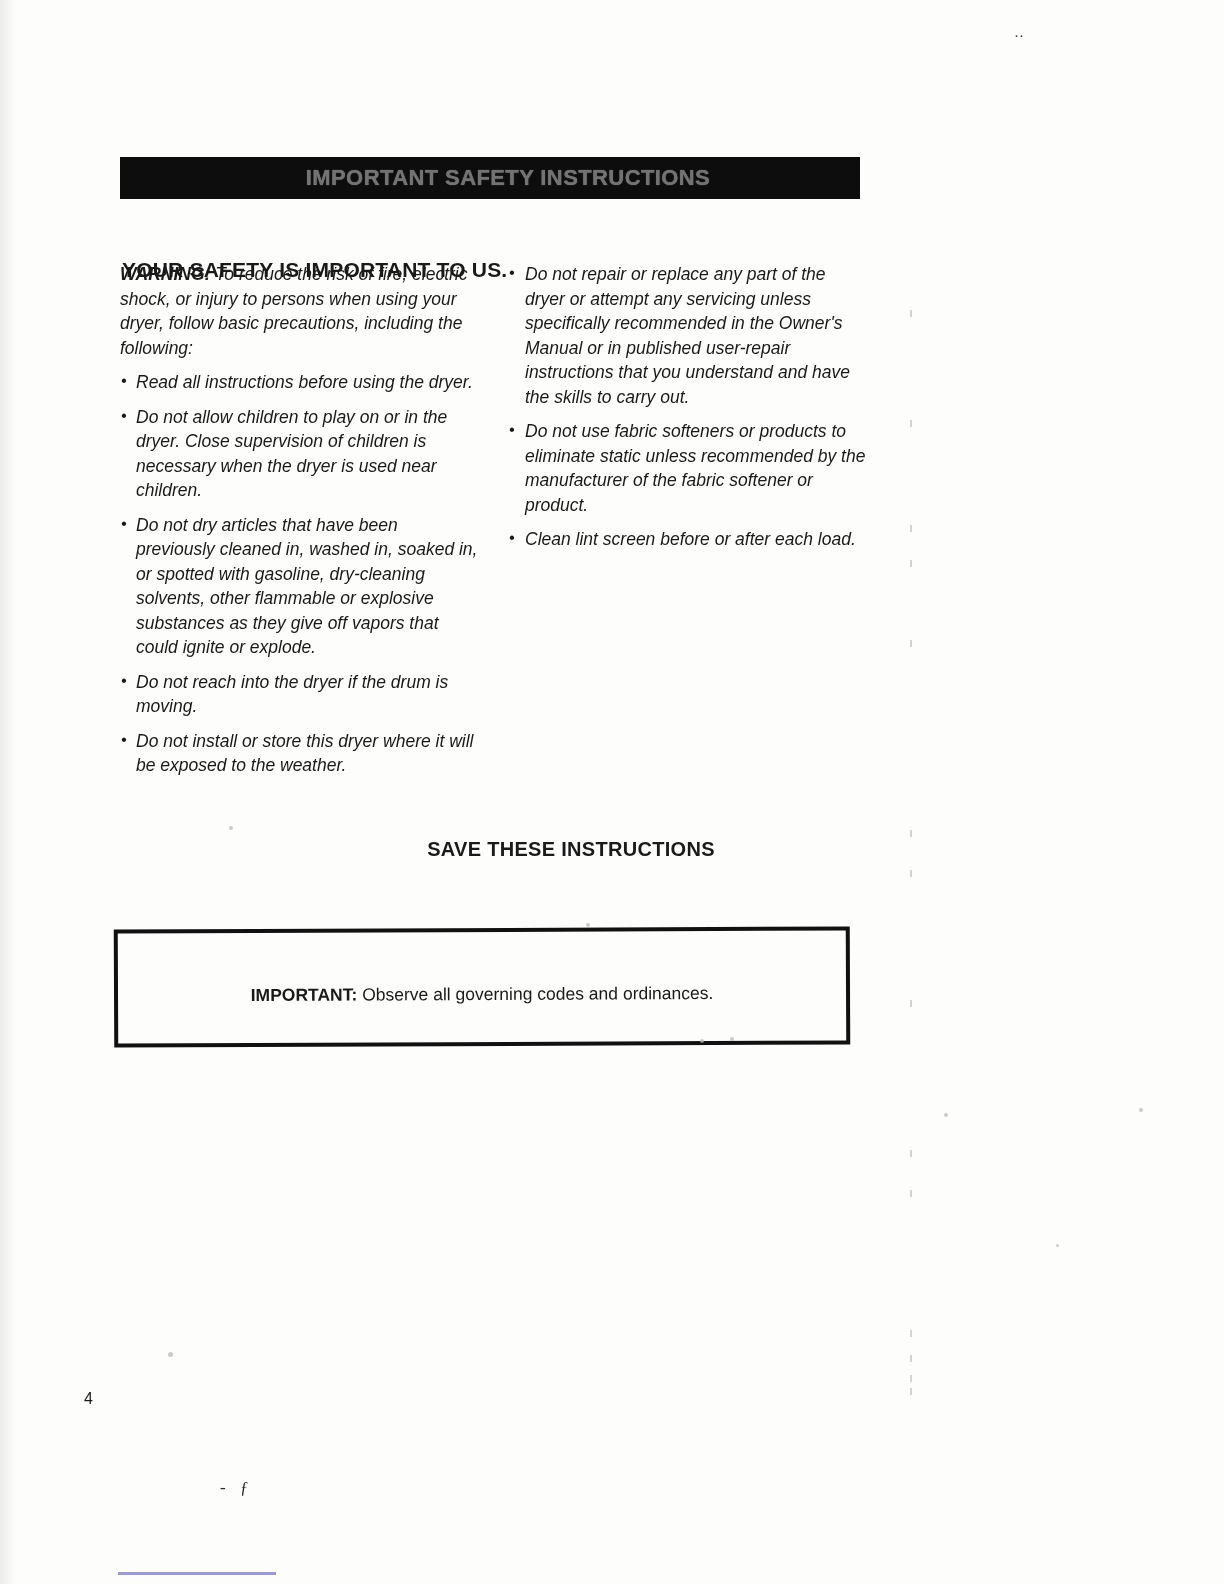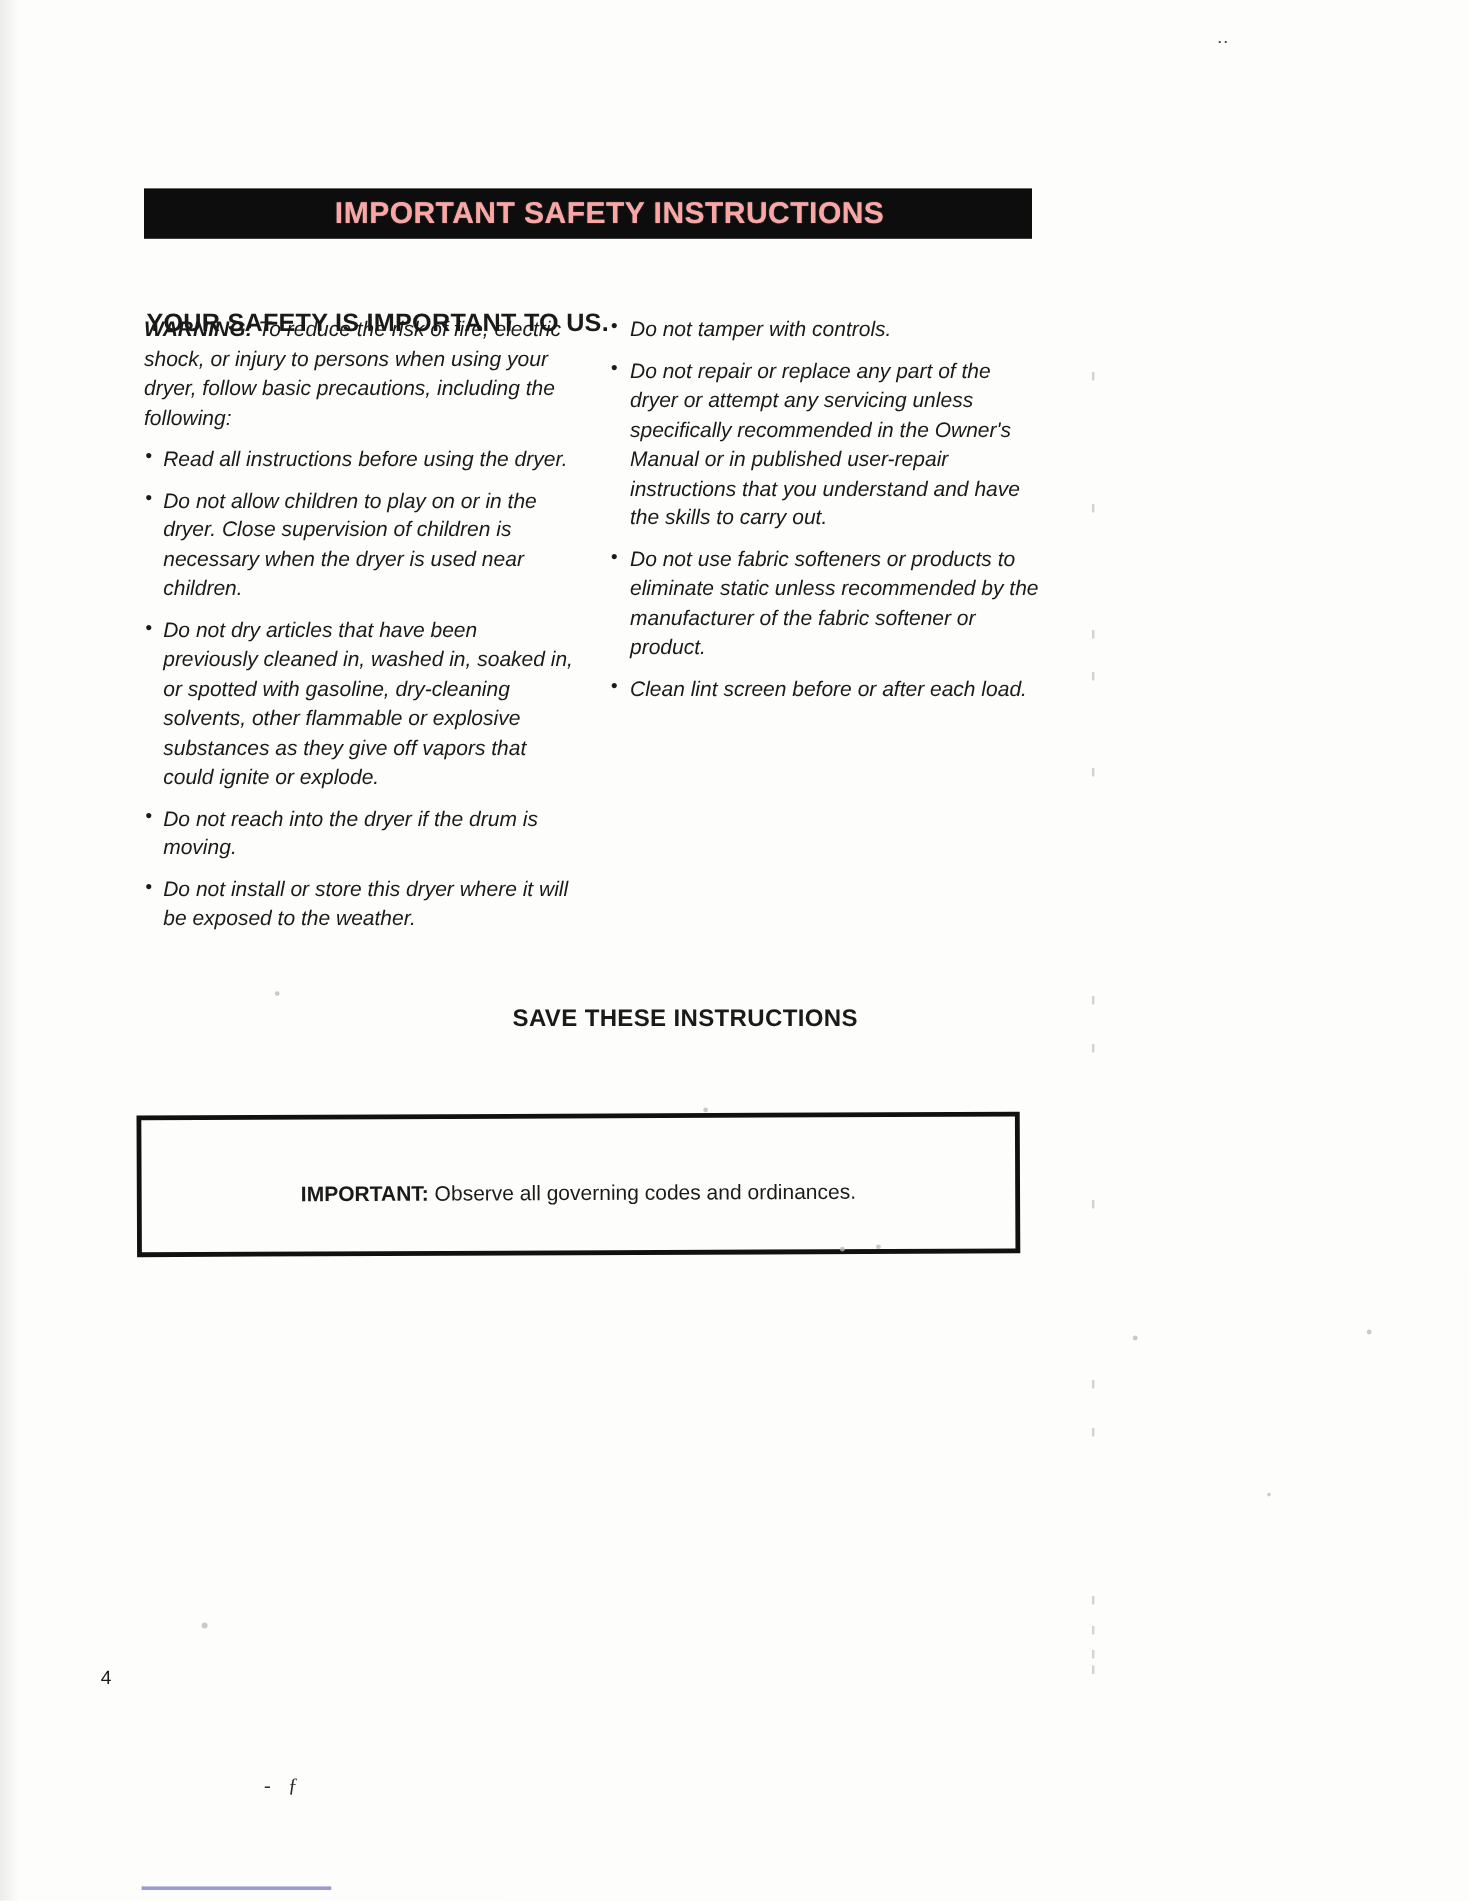--- a/index.html
+++ b/index.html
@@ -36,24 +36,24 @@
     top: 157px;
     width: 740px;
     height: 42px;
     background: #0d0d0d;
     color: #ffffff;
     display: flex;
     align-items: center;
     justify-content: center;
   }
   .banner-title {
-    font-size: 25px;
+    font-size: 22px;
     font-weight: bold;
     letter-spacing: .4px;
-    color: #fca5a5;
+    color: #737373;
     transform: translateX(18px);
     text-shadow: 0 0 1px rgba(255,255,255,.5);
   }
 
   .subhead {
     position: absolute;
     left: 122px;
     top: 226px;
     font-size: 21px;
     font-weight: bold;
@@ -209,21 +209,20 @@
       <ul class="bullets">
         <li>Read all instructions before using the dryer.</li>
         <li>Do not allow children to play on or in the dryer. Close supervision of children is necessary when the dryer is used near children.</li>
         <li>Do not dry articles that have been previously cleaned in, washed in, soaked in, or spotted with gasoline, dry-cleaning solvents, other flammable or explosive substances as they give off vapors that could ignite or explode.</li>
         <li>Do not reach into the dryer if the drum is moving.</li>
         <li>Do not install or store this dryer where it will be exposed to the weather.</li>
       </ul>
     </div>
     <div class="col col-right">
       <ul class="bullets">
-        <li>Do not tamper with controls.</li>
         <li>Do not repair or replace any part of the dryer or attempt any servicing unless specifically recommended in the Owner's Manual or in published user-repair instructions that you understand and have the skills to carry out.</li>
         <li>Do not use fabric softeners or products to eliminate static unless recommended by the manufacturer of the fabric softener or product.</li>
         <li>Clean lint screen before or after each load.</li>
       </ul>
     </div>
   </div>
 
   <div class="save-line">SAVE THESE INSTRUCTIONS</div>
 
   <div class="important-box">

